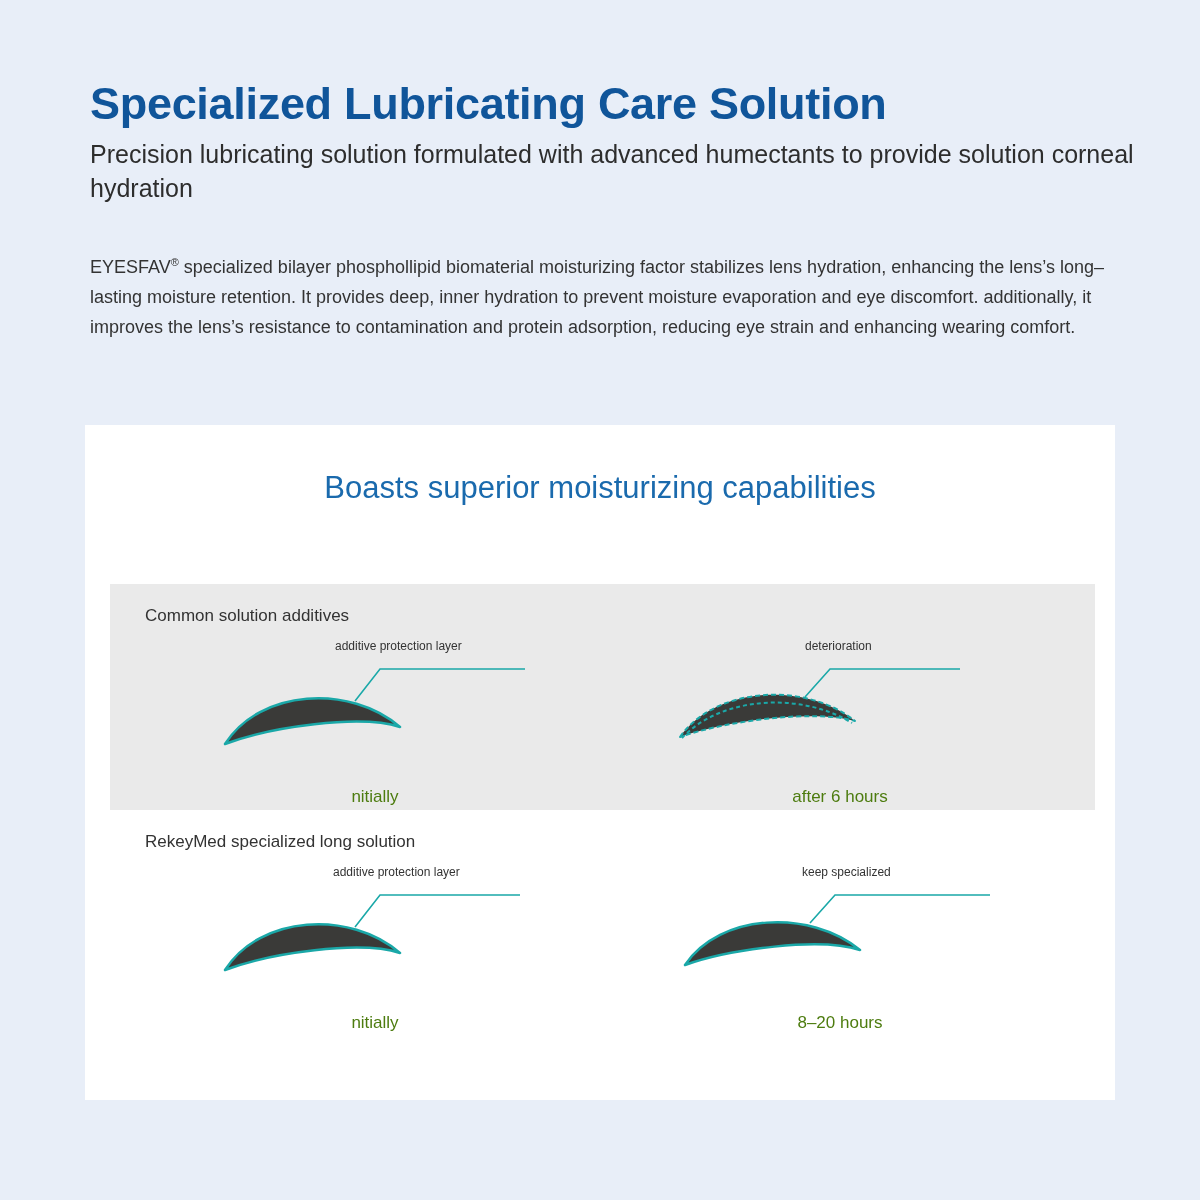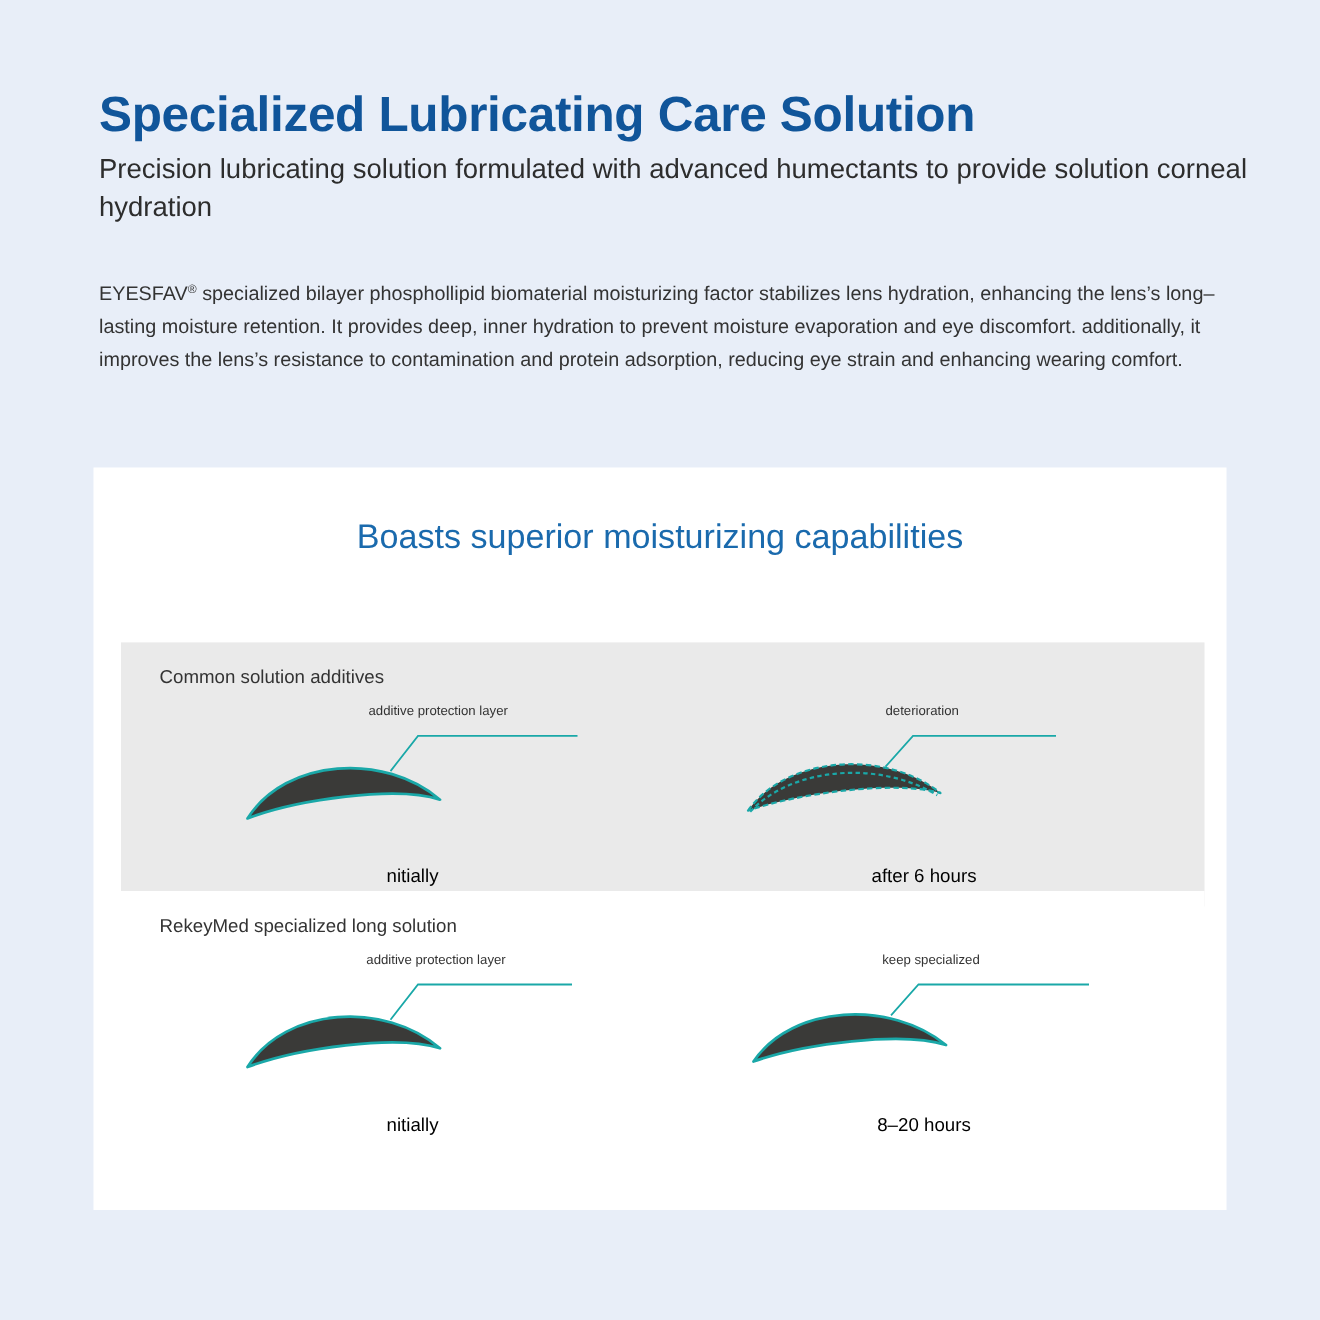--- a/index.html
+++ b/index.html
@@ -106,21 +106,21 @@
     position: absolute;
     left: 0;
     top: 0;
   }
   .lens-caption {
     position: absolute;
     width: 100%;
     text-align: center;
     top: 148px;
     font-size: 17px;
-    color: #000000;
+    color: #4d7c0f;
   }
   .callout {
     position: absolute;
     font-size: 12px;
     color: #333333;
     white-space: nowrap;
   }
   .co-a { left: 170px; top: 0px; }
   .co-b { left: 175px; top: 0px; text-align: center; }
   .co-c { left: 168px; top: 0px; }

